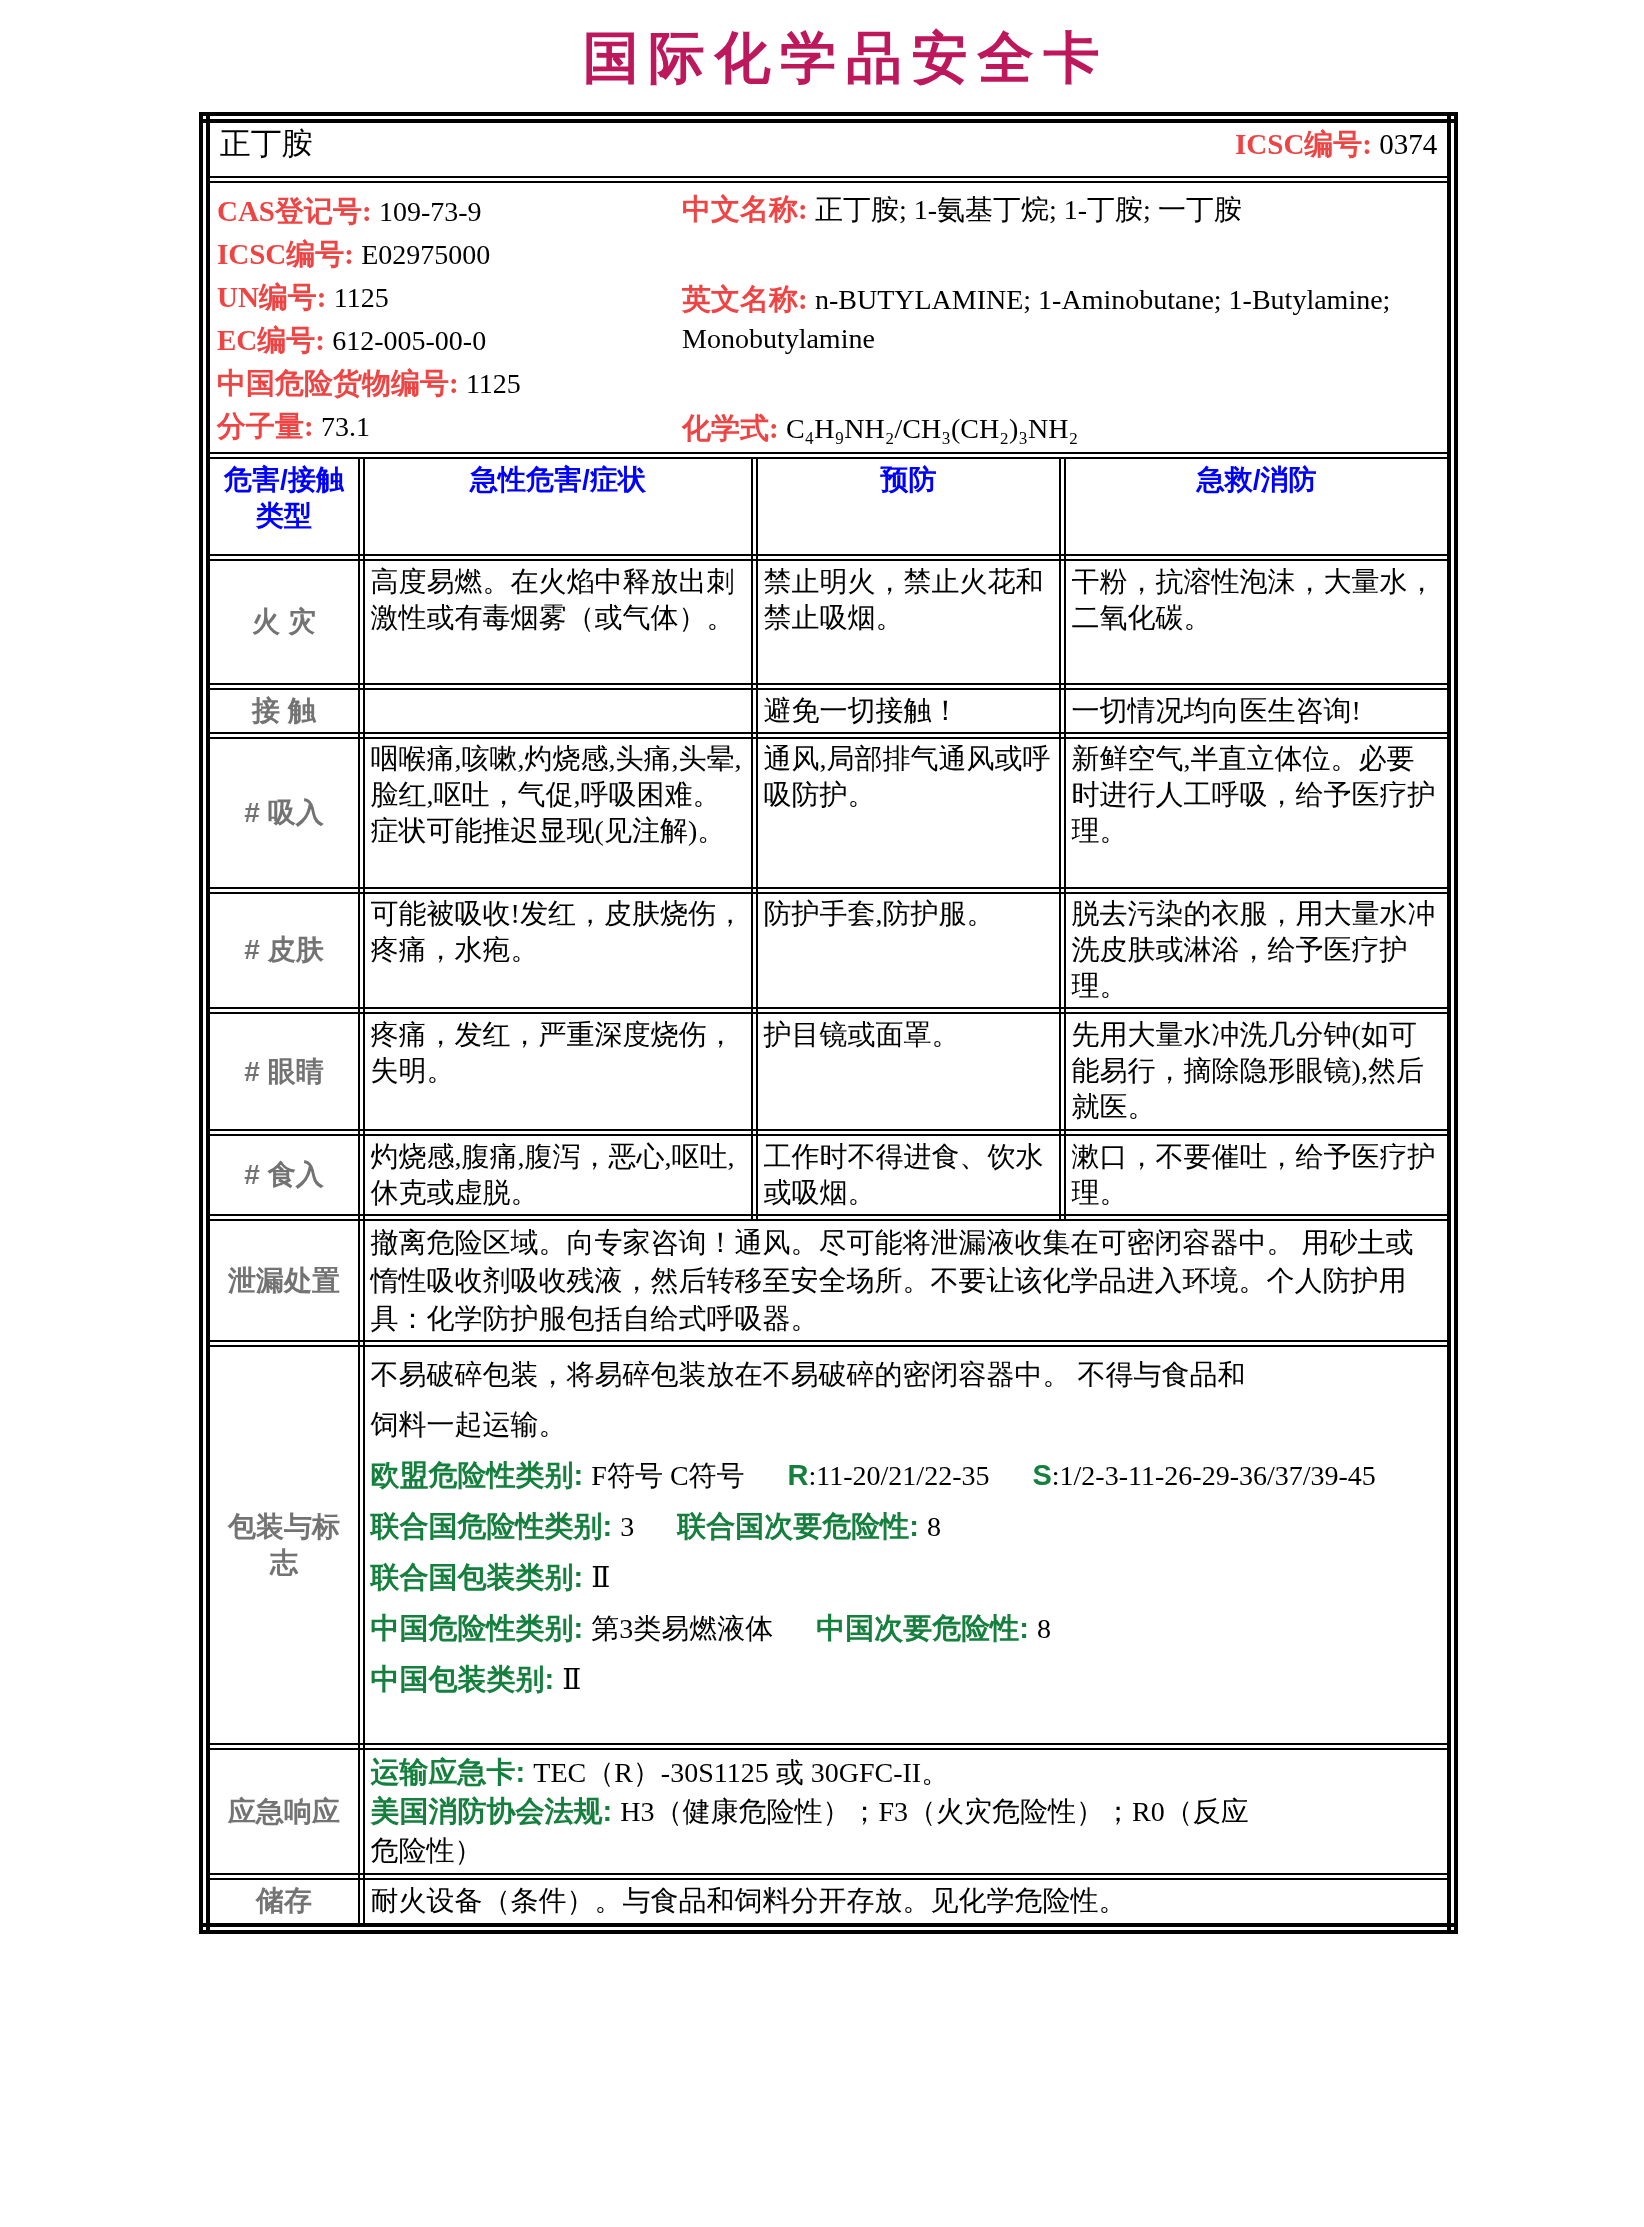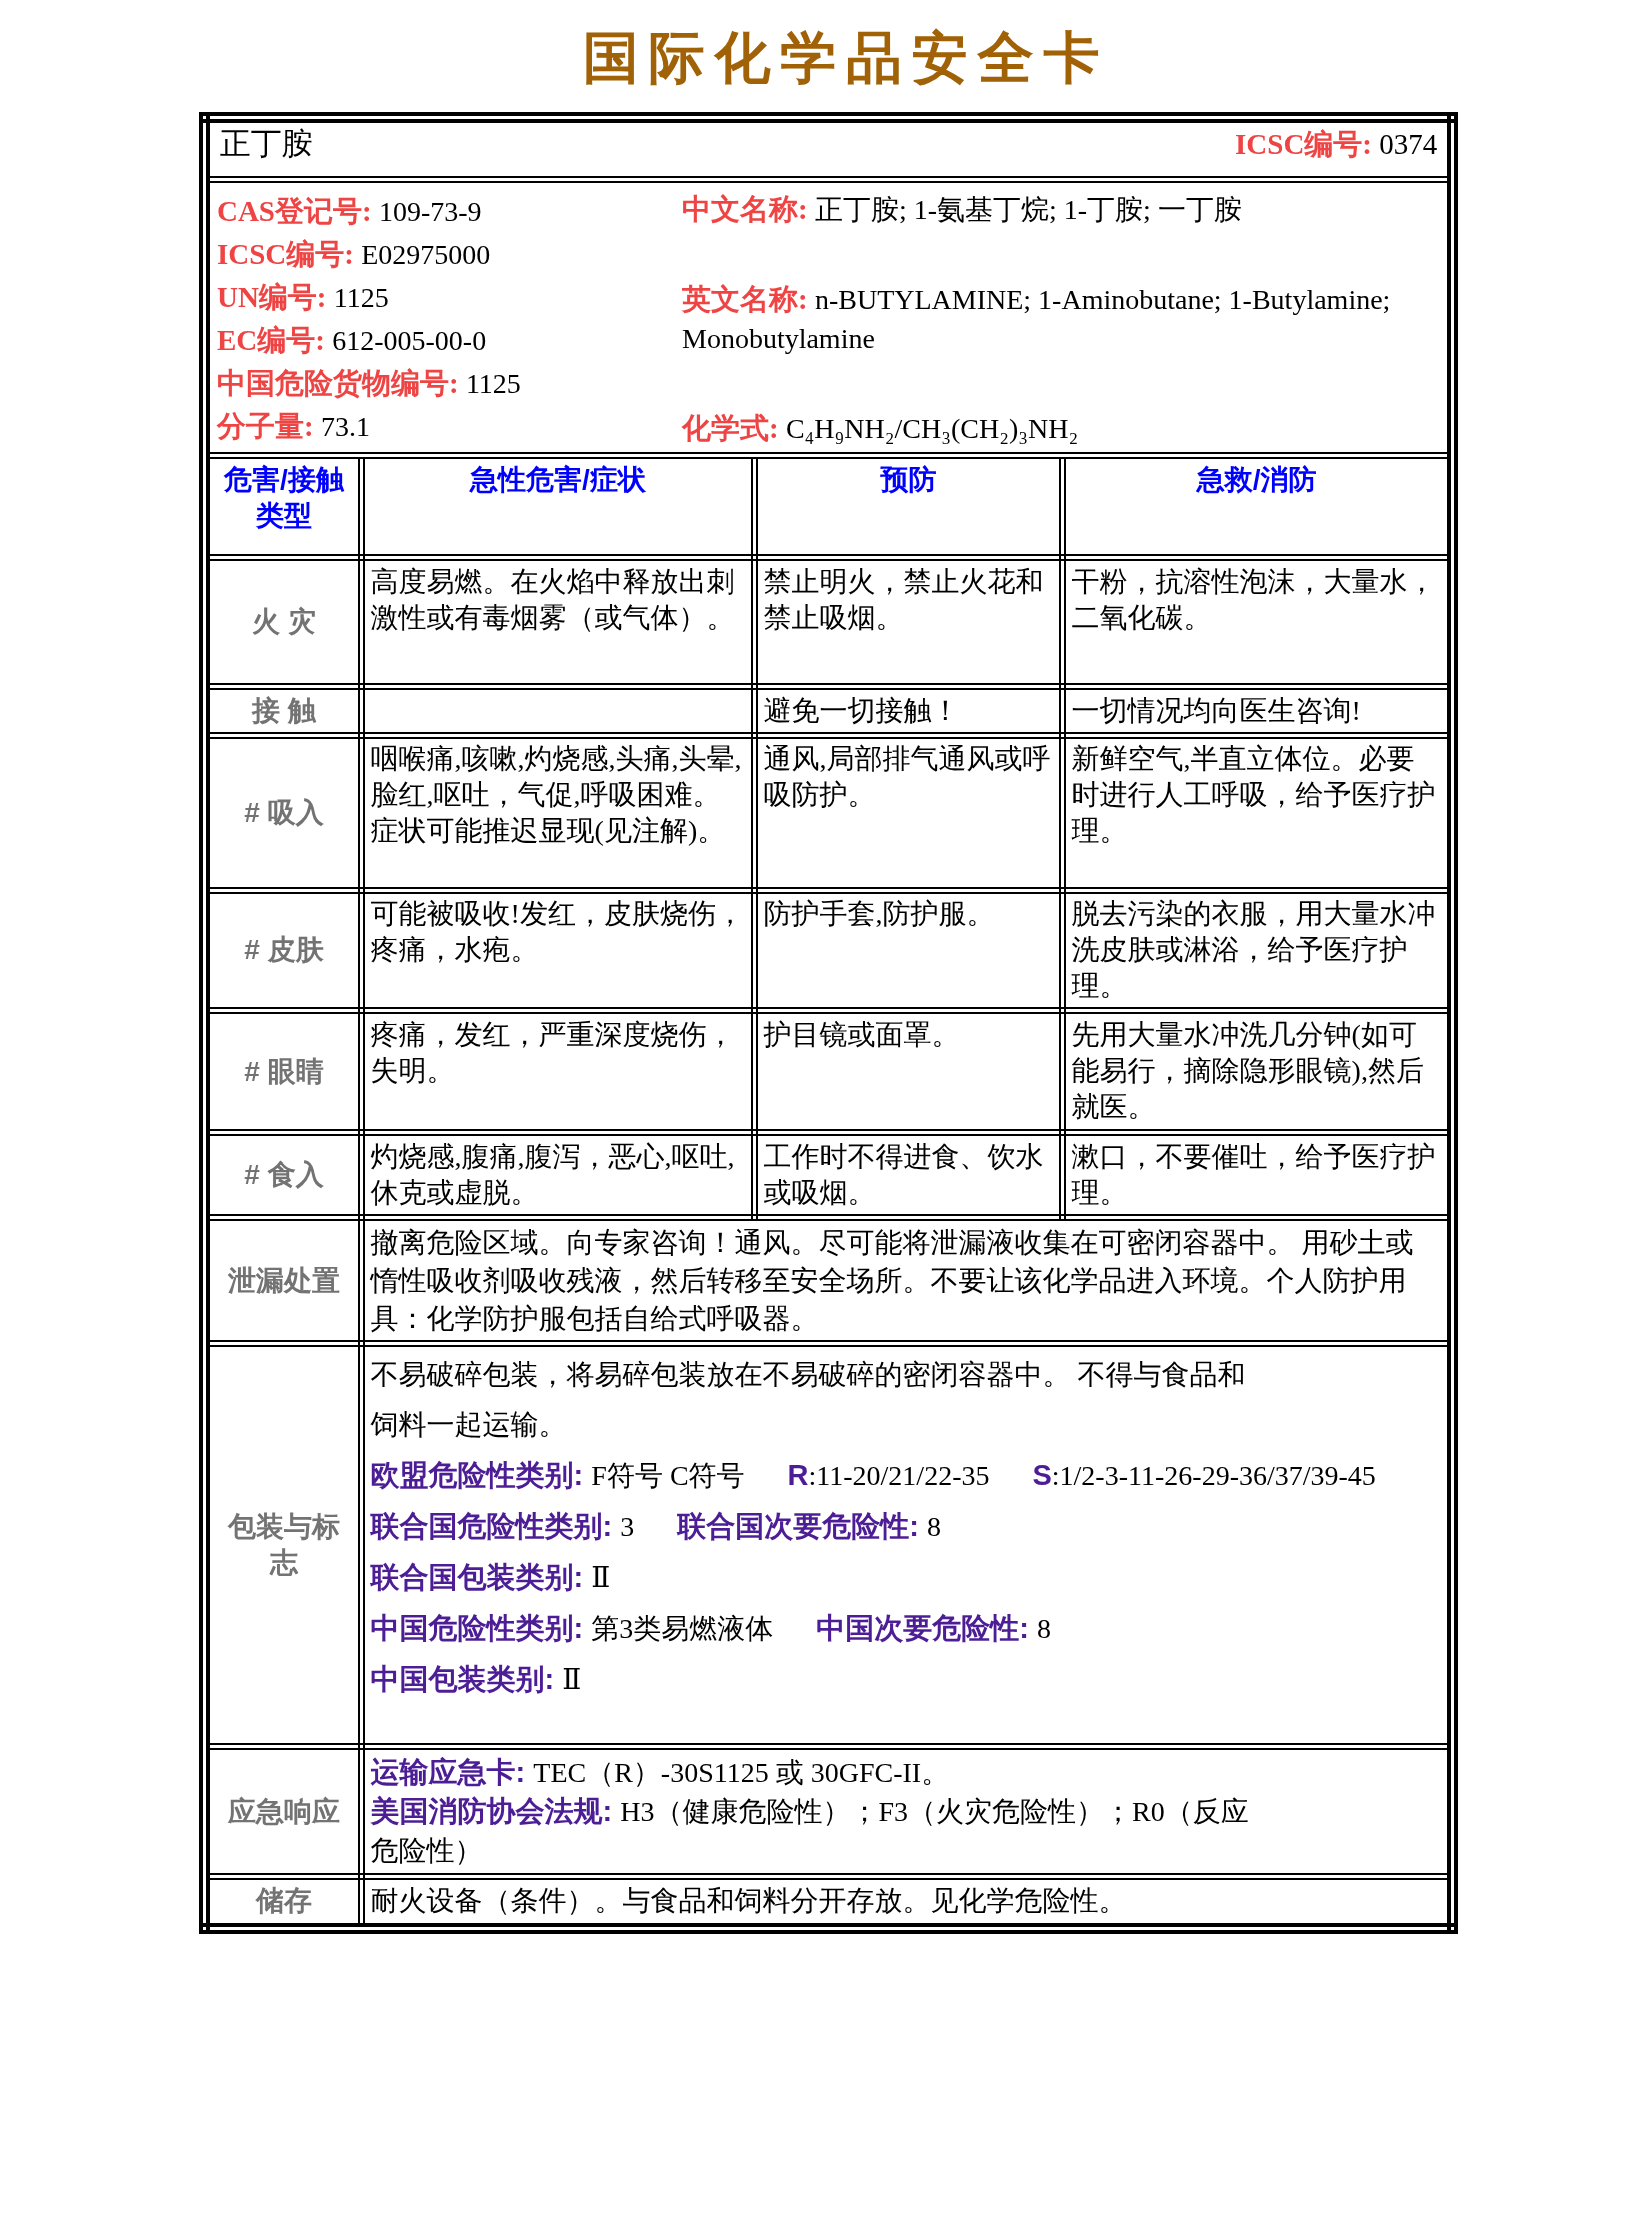--- a/index.html
+++ b/index.html
@@ -9,21 +9,21 @@
     width: 1644px;
     height: 2227px;
     background: #ffffff;
     font-family: "Liberation Serif", "DejaVu Serif", serif;
     color: #000000;
     overflow: hidden;
   }
   .title {
     margin-top: 29px;
     text-align: center;
-    color: #a16207;
+    color: #be185d;
     font-size: 56px;
     font-weight: bold;
     letter-spacing: 9.8px;
     line-height: 1.05;
     font-family: "Liberation Serif", "DejaVu Serif", serif;
     padding-left: 48px;
   }
   table.card {
     border-collapse: collapse;
     table-layout: fixed;
@@ -97,21 +97,21 @@
   .h-spill td { height: 116px; }
   .h-pack  td { height: 403px; }
   .h-emer  td { height: 119px; }
   .h-store td { height: 52px; }
   .h-spill .body-cell { line-height: 38px; }
   
   .pk-cell { padding: 4.2px 7px; }
   .pk-line { line-height: 50px; white-space: pre-wrap; }
   .em-line { line-height: 39px; white-space: pre-wrap; }
   .seg-label {
-    color: #4c1d95;
+    color: #15803d;
     font-weight: bold;
     font-family: "Liberation Sans", "DejaVu Sans", sans-serif;
     font-size: 29px;
     white-space: pre;
   }
   .seg-value { color: #000000; font-size: 28px; }
   .pk-line .seg-label:not(:first-child) { margin-left: 43px; }
   .store-cell { vertical-align: middle !important; }
 </style>
 </head>

